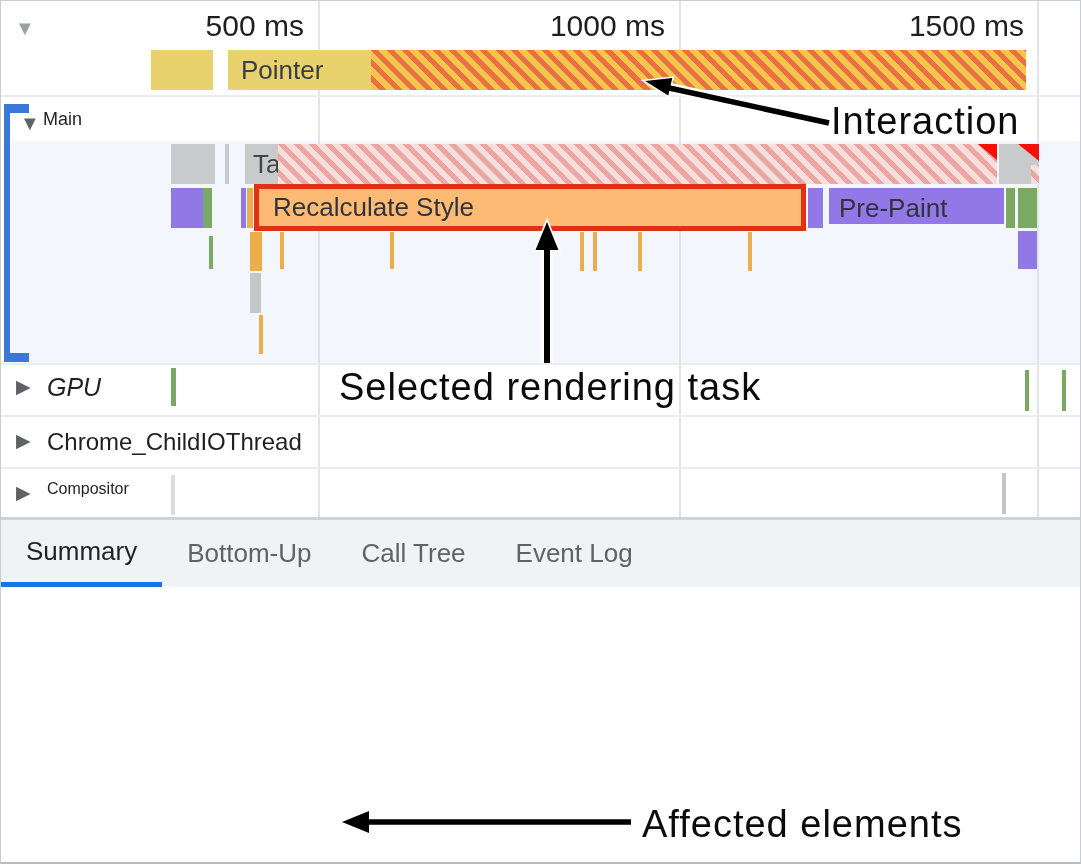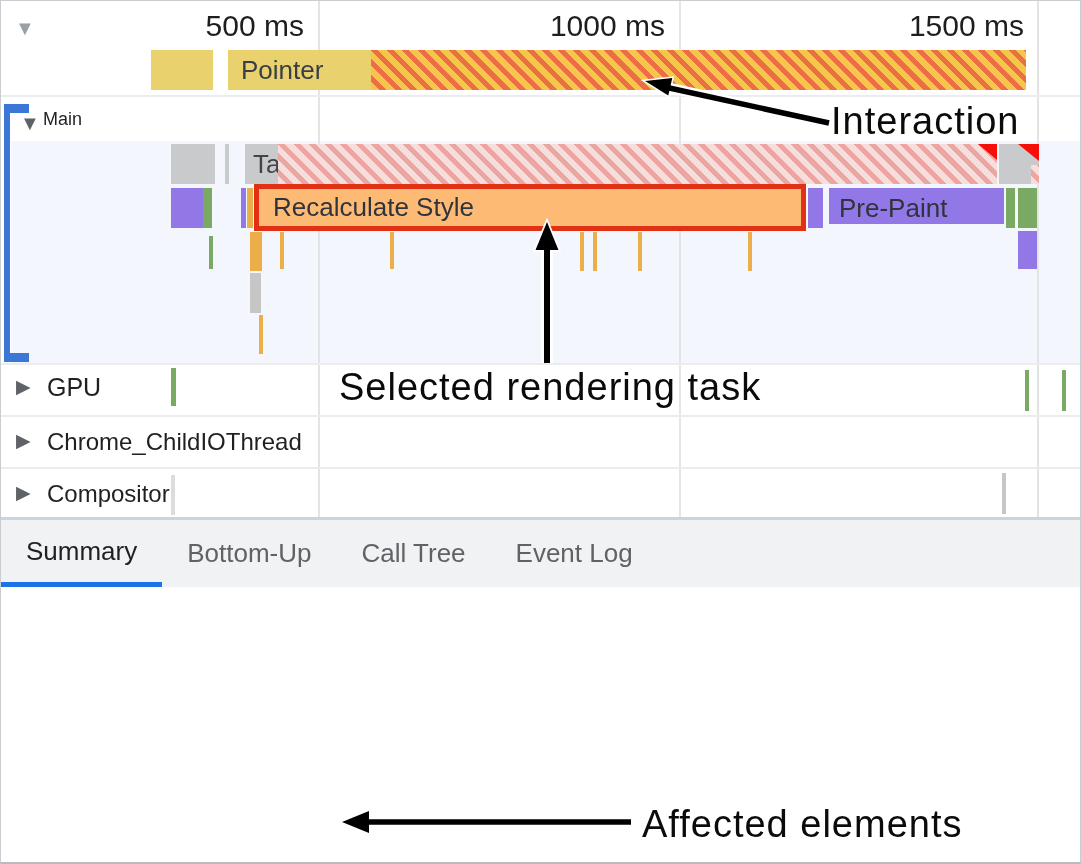--- a/index.html
+++ b/index.html
@@ -30,23 +30,23 @@
   .c-selected{background:#fdba74;border:5px solid #e03115;}
   .c-selected span{color:#30333b;line-height:37px;}
   .c-yellow span{line-height:40px;color:#383f47;}
   .c-gray span{line-height:40px;color:#40454a;}
   .c-purple span{line-height:40px;color:#30333b;}
   
   .tri-icon{position:absolute;z-index:3;font-size:20px;color:#5f6368;line-height:1;}
   .track-label{position:absolute;z-index:3;white-space:nowrap;color:#1f2023;}
   #interactions-label{color:#9aa0a6;font-size:26px;}
   #main-label{font-size:18px;}
-  #gpu-label{font-size:25px;}
+  #gpu-label{font-size:25px;font-style:italic;}
   #childio-label{font-size:24px;}
-  #compositor-label{font-size:24px;}
+  #compositor-label{font-size:16px;}
   .time-label{position:absolute;top:8px;z-index:3;font-size:30px;color:#1e1e1e;white-space:nowrap;}
   #blue-bracket{position:absolute;left:3px;top:103px;width:25px;height:258px;z-index:3;
     border-left:6px solid #3b77d6;border-top:9px solid #3b77d6;border-bottom:9px solid #3b77d6;box-sizing:border-box;}
   
   .annotation{position:absolute;z-index:6;font-size:38px;letter-spacing:1px;color:#0b0b0b;white-space:nowrap;}
   #arrows{position:absolute;left:0;top:0;width:1081px;height:864px;z-index:5;pointer-events:none;}
   
   #tabbar{position:absolute;left:0;top:519px;width:1081px;height:67px;background:#f1f2f3;display:flex;z-index:2;}
   .tab{height:100%;padding:0 25px;display:flex;align-items:center;font-size:26px;color:#5f6368;box-sizing:border-box;cursor:default;}
   .tab.active{color:#1f2023;border-bottom:5px solid #1a73e8;}

